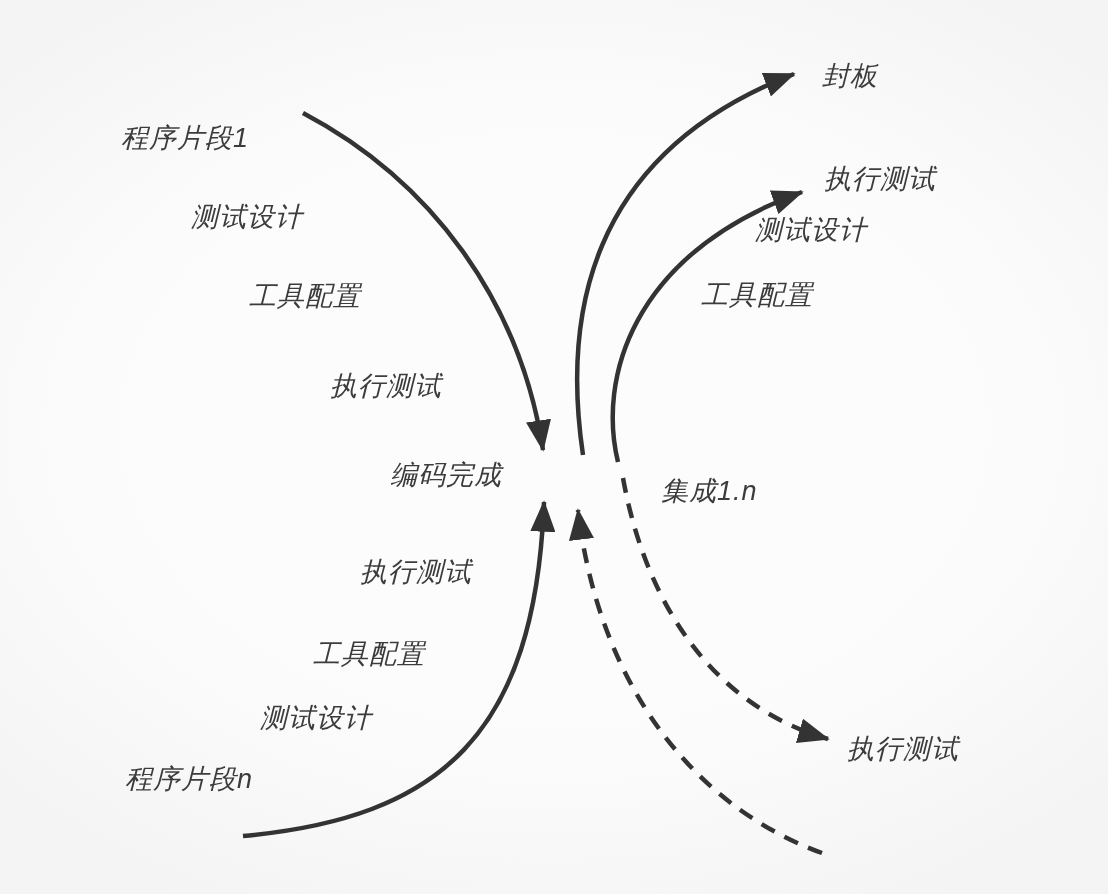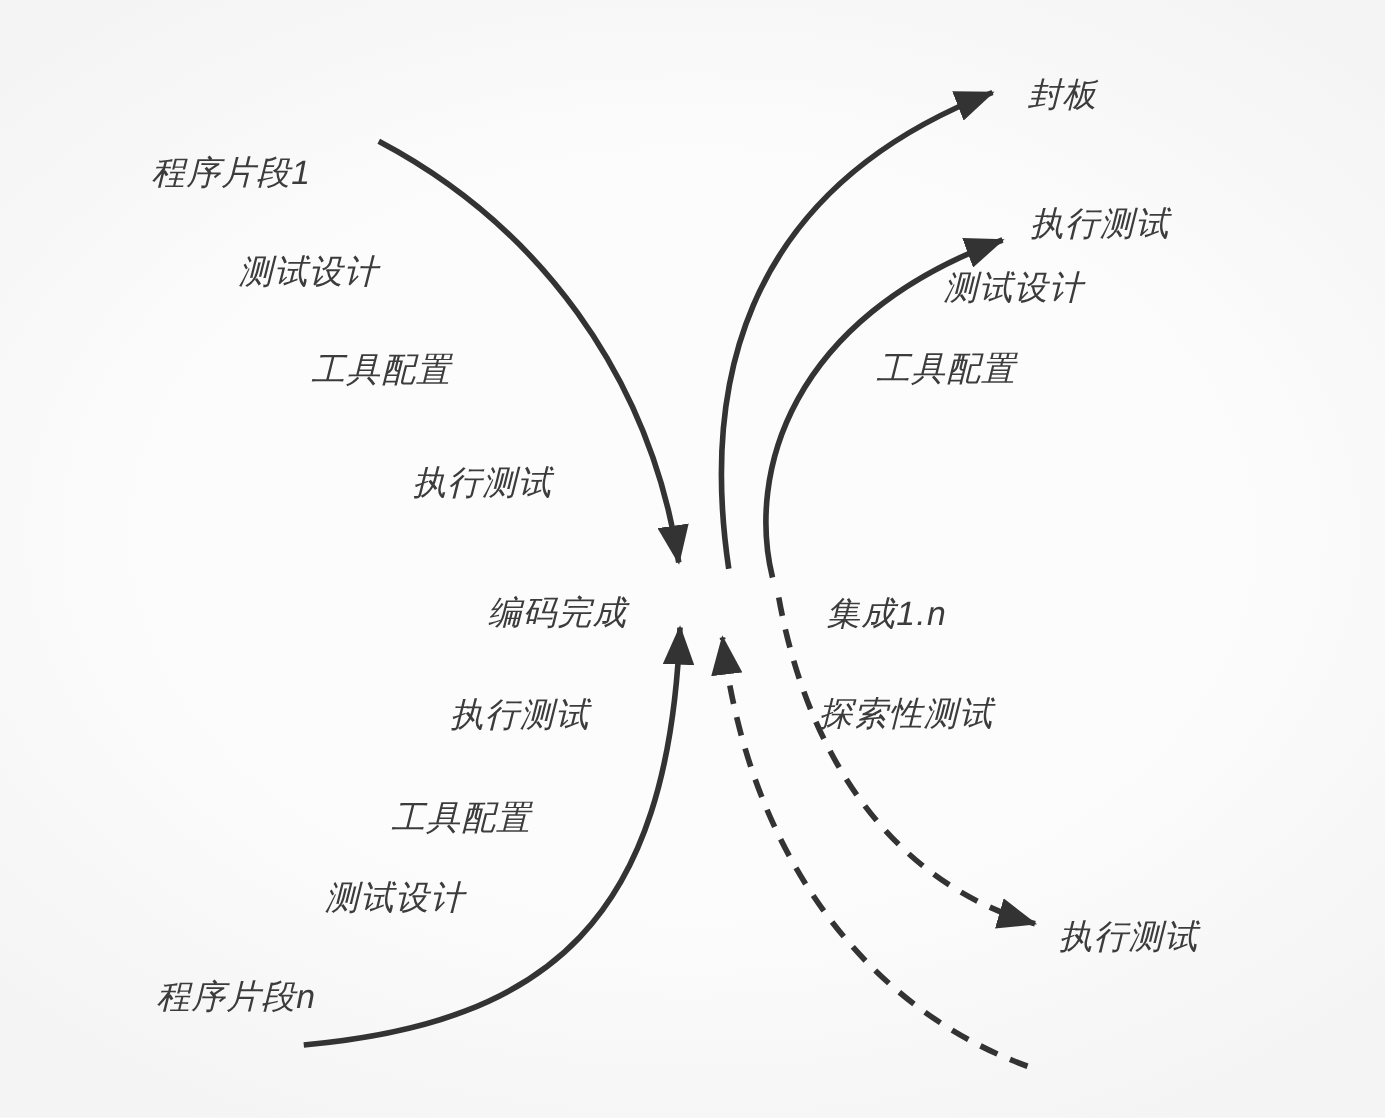--- a/index.html
+++ b/index.html
@@ -46,27 +46,26 @@
 
     <path class="edge dashed" marker-end="url(#arw)" d="M 822 853 C 690 805, 598 680, 578 510"></path>
 
     <path class="edge dashed" marker-end="url(#arw)" d="M 623 478 C 645 600, 710 705, 828 739"></path>
   </svg>
 
   <div class="lbl" style="left:121px;top:124px">程序片段1</div>
   <div class="lbl" style="left:191px;top:203px">测试设计</div>
   <div class="lbl" style="left:249px;top:282px">工具配置</div>
   <div class="lbl" style="left:330px;top:372px">执行测试</div>
-  <div class="lbl" style="left:390px;top:476px">编码完成</div>
+  <div class="lbl" style="left:390px;top:461px">编码完成</div>
   <div class="lbl" style="left:360px;top:558px">执行测试</div>
   <div class="lbl" style="left:313px;top:640px">工具配置</div>
   <div class="lbl" style="left:260px;top:704px">测试设计</div>
-  <div class="lbl" style="left:125px;top:783px">程序片段n</div>
+  <div class="lbl" style="left:125px;top:765px">程序片段n</div>
 
   <div class="lbl" style="left:822px;top:62px">封板</div>
   <div class="lbl" style="left:824px;top:165px">执行测试</div>
   <div class="lbl" style="left:755px;top:216px">测试设计</div>
   <div class="lbl" style="left:701px;top:281px">工具配置</div>
   <div class="lbl" style="left:661px;top:477px">集成1.n</div>
-  <div class="lbl" style="left:655px;top:557px">探索性测试</div>
   <div class="lbl" style="left:847px;top:735px">执行测试</div>
 
 </div>
 
 </body></html>

